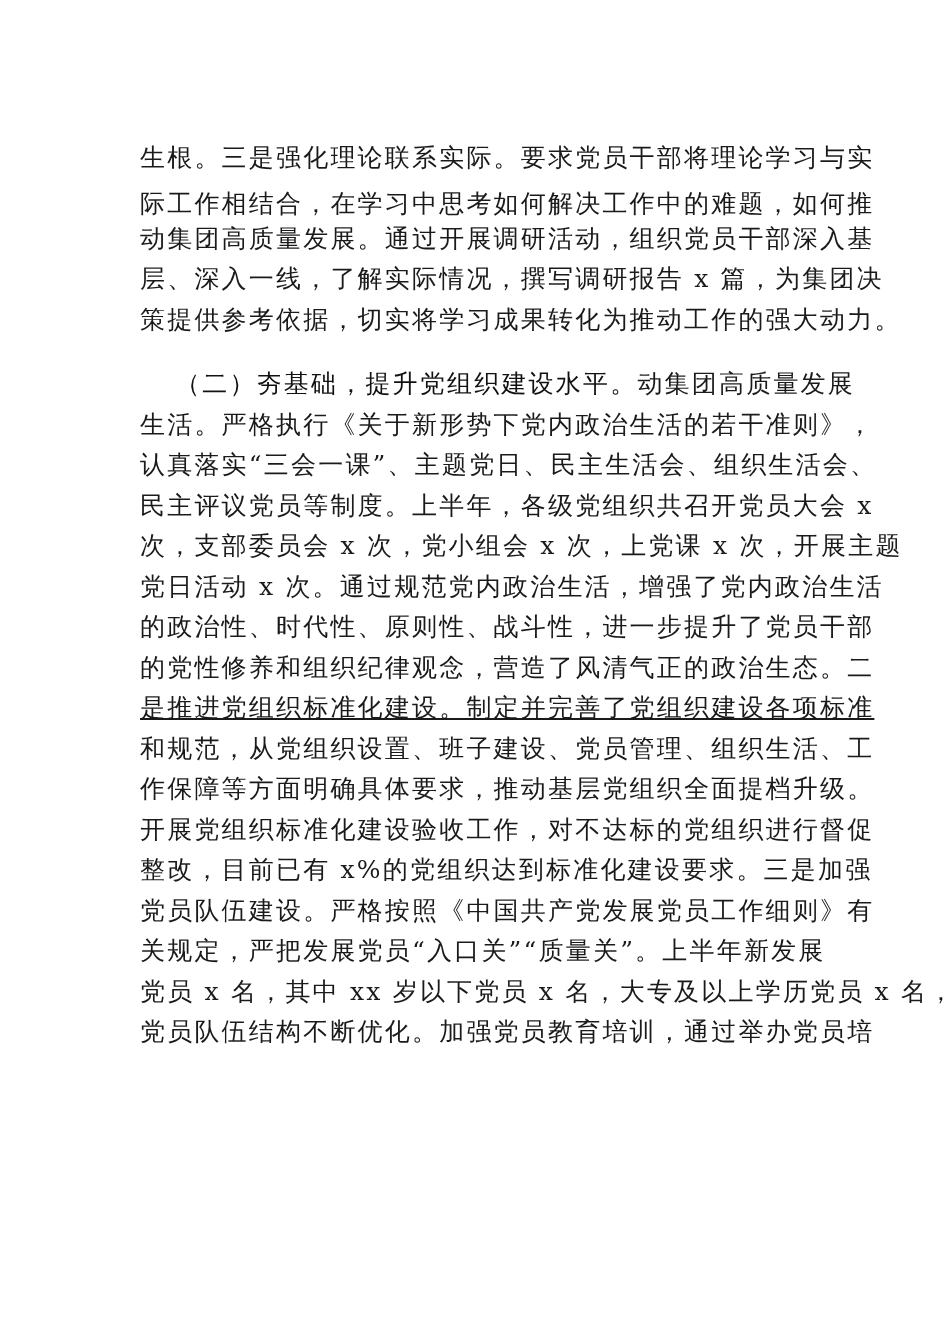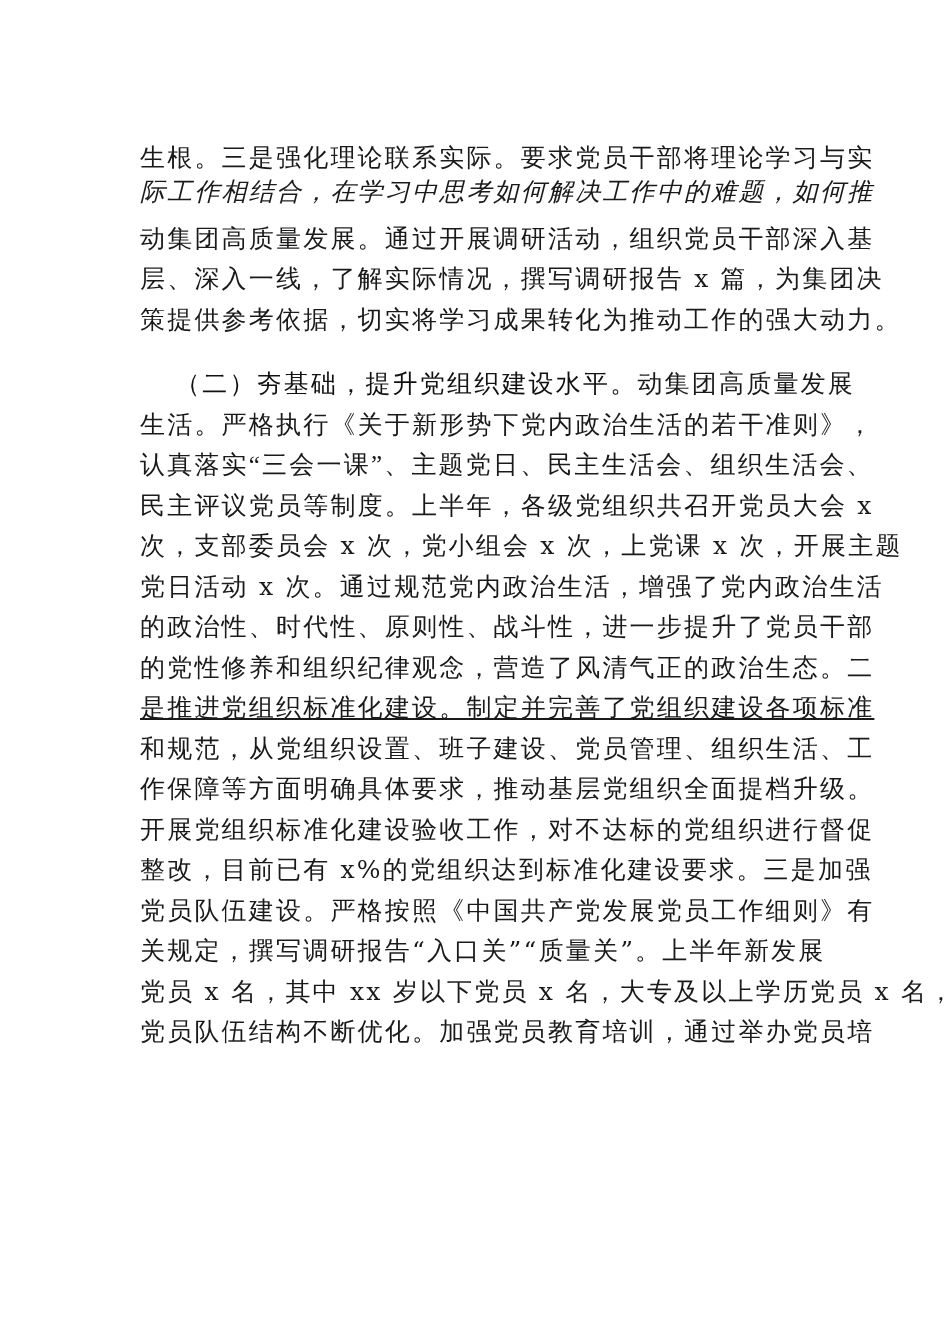--- a/index.html
+++ b/index.html
@@ -40,37 +40,37 @@
     .heading {
       font-weight: normal;
       color: #111111;
     }
   </style>
 </head>
 <body>
 
 <div class="page">
   <div class="line" style="top:138px;">生根。三是强化理论联系实际。要求党员干部将理论学习与实</div>
-  <div class="line" style="top:172px;font-style:italic;">际工作相结合，在学习中思考如何解决工作中的难题，如何推</div>
+  <div class="line" style="top:184px;">际工作相结合，在学习中思考如何解决工作中的难题，如何推</div>
   <div class="line" style="top:219px;">动集团高质量发展。通过开展调研活动，组织党员干部深入基</div>
   <div class="line" style="top:259px;">层、深入一线，了解实际情况，撰写调研报告 x 篇，为集团决</div>
   <div class="line" style="top:300px;">策提供参考依据，切实将学习成果转化为推动工作的强大动力。</div>
 
   <div class="line indent" style="top:364px;">
     <span class="heading">（二）夯基础，提升党组织建设水平。</span><span>动集团高质量发展</span>
   </div>
   <div class="line" style="top:405px;">生活。严格执行《关于新形势下党内政治生活的若干准则》，</div>
-  <div class="line" style="top:445px;font-family:Liberation Serif, serif;">认真落实“三会一课”、主题党日、民主生活会、组织生活会、</div>
+  <div class="line" style="top:445px;">认真落实“三会一课”、主题党日、民主生活会、组织生活会、</div>
   <div class="line" style="top:486px;">民主评议党员等制度。上半年，各级党组织共召开党员大会 x</div>
   <div class="line" style="top:526px;">次，支部委员会 x 次，党小组会 x 次，上党课 x 次，开展主题</div>
   <div class="line" style="top:567px;">党日活动 x 次。通过规范党内政治生活，增强了党内政治生活</div>
   <div class="line" style="top:607px;">的政治性、时代性、原则性、战斗性，进一步提升了党员干部</div>
   <div class="line" style="top:648px;">的党性修养和组织纪律观念，营造了风清气正的政治生态。二</div>
   <div class="line" style="top:688px;text-decoration:underline;">是推进党组织标准化建设。制定并完善了党组织建设各项标准</div>
   <div class="line" style="top:729px;">和规范，从党组织设置、班子建设、党员管理、组织生活、工</div>
   <div class="line" style="top:769px;">作保障等方面明确具体要求，推动基层党组织全面提档升级。</div>
   <div class="line" style="top:810px;">开展党组织标准化建设验收工作，对不达标的党组织进行督促</div>
   <div class="line" style="top:850px;">整改，目前已有 x%的党组织达到标准化建设要求。三是加强</div>
   <div class="line" style="top:891px;">党员队伍建设。严格按照《中国共产党发展党员工作细则》有</div>
-  <div class="line" style="top:931px;">关规定，撰写调研报告“入口关”“质量关”。上半年新发展</div>
+  <div class="line" style="top:931px;">关规定，严把发展党员“入口关”“质量关”。上半年新发展</div>
   <div class="line" style="top:972px;">党员 x 名，其中 xx 岁以下党员 x 名，大专及以上学历党员 x 名，</div>
   <div class="line" style="top:1012px;">党员队伍结构不断优化。加强党员教育培训，通过举办党员培</div>
 </div>
 
 </body></html>

